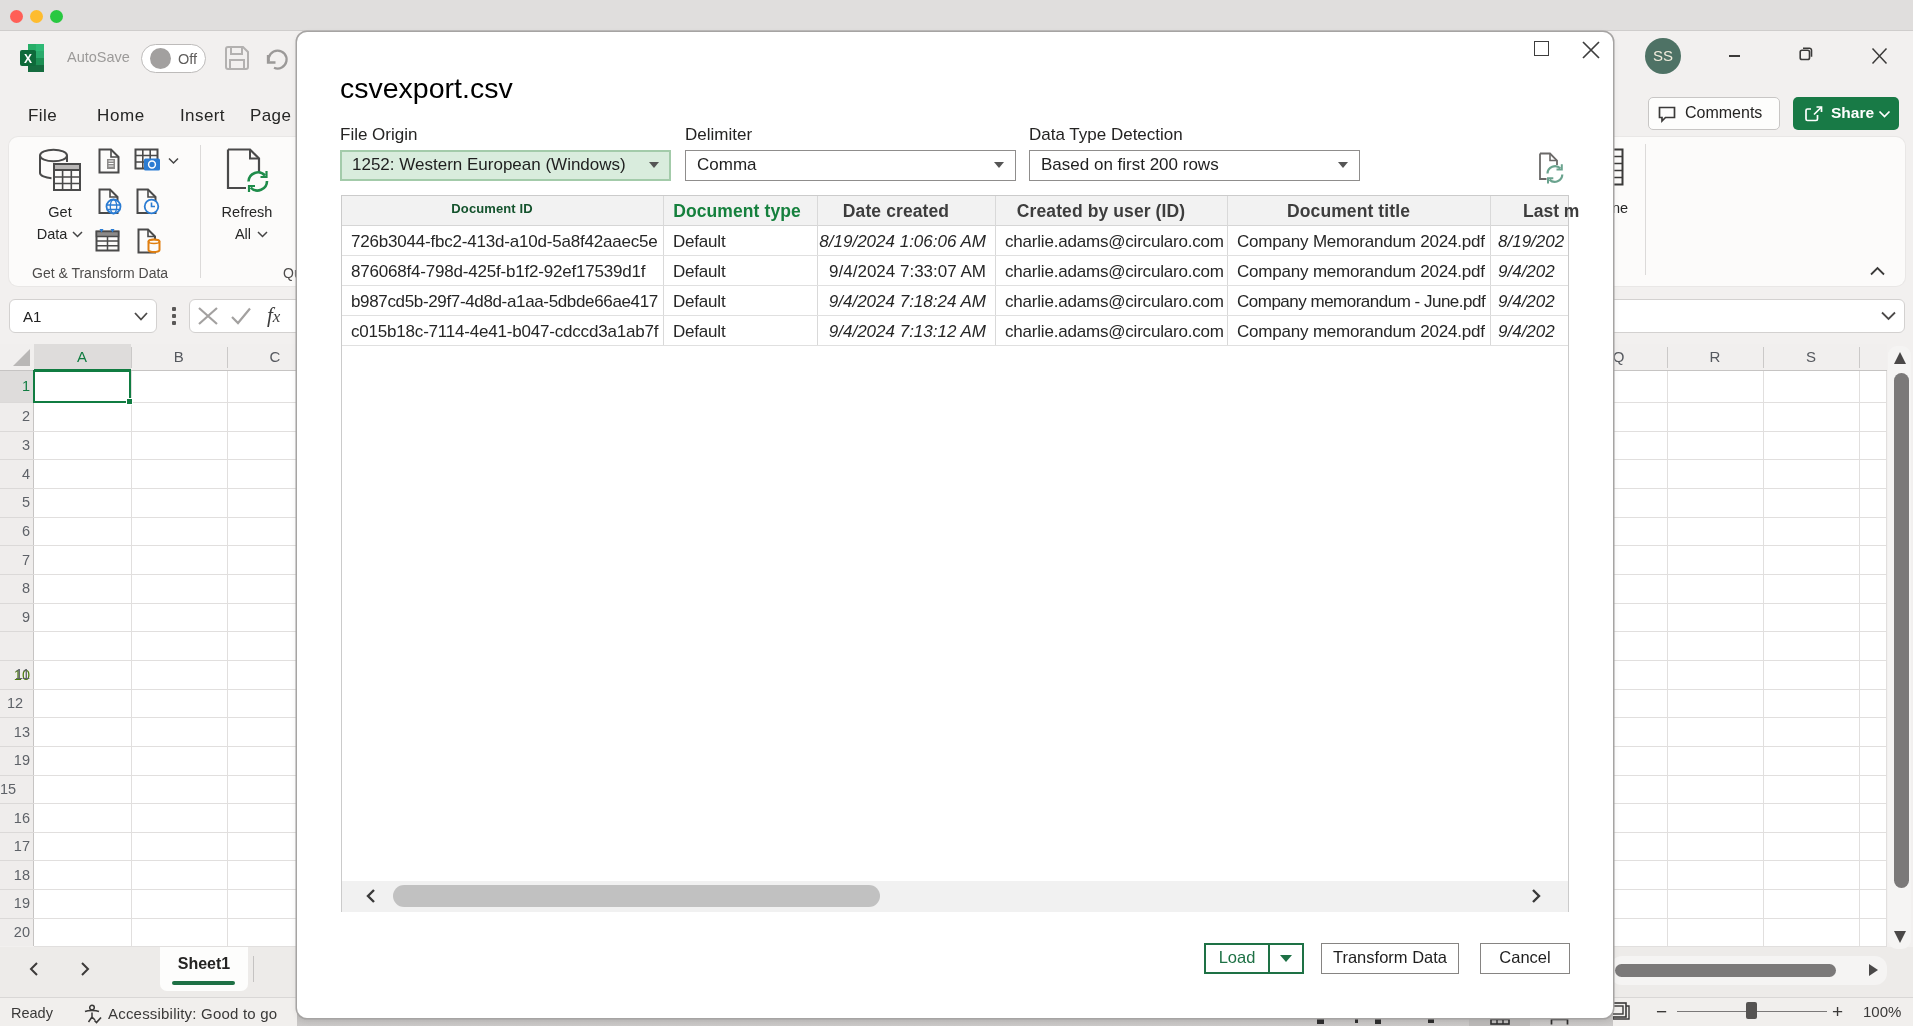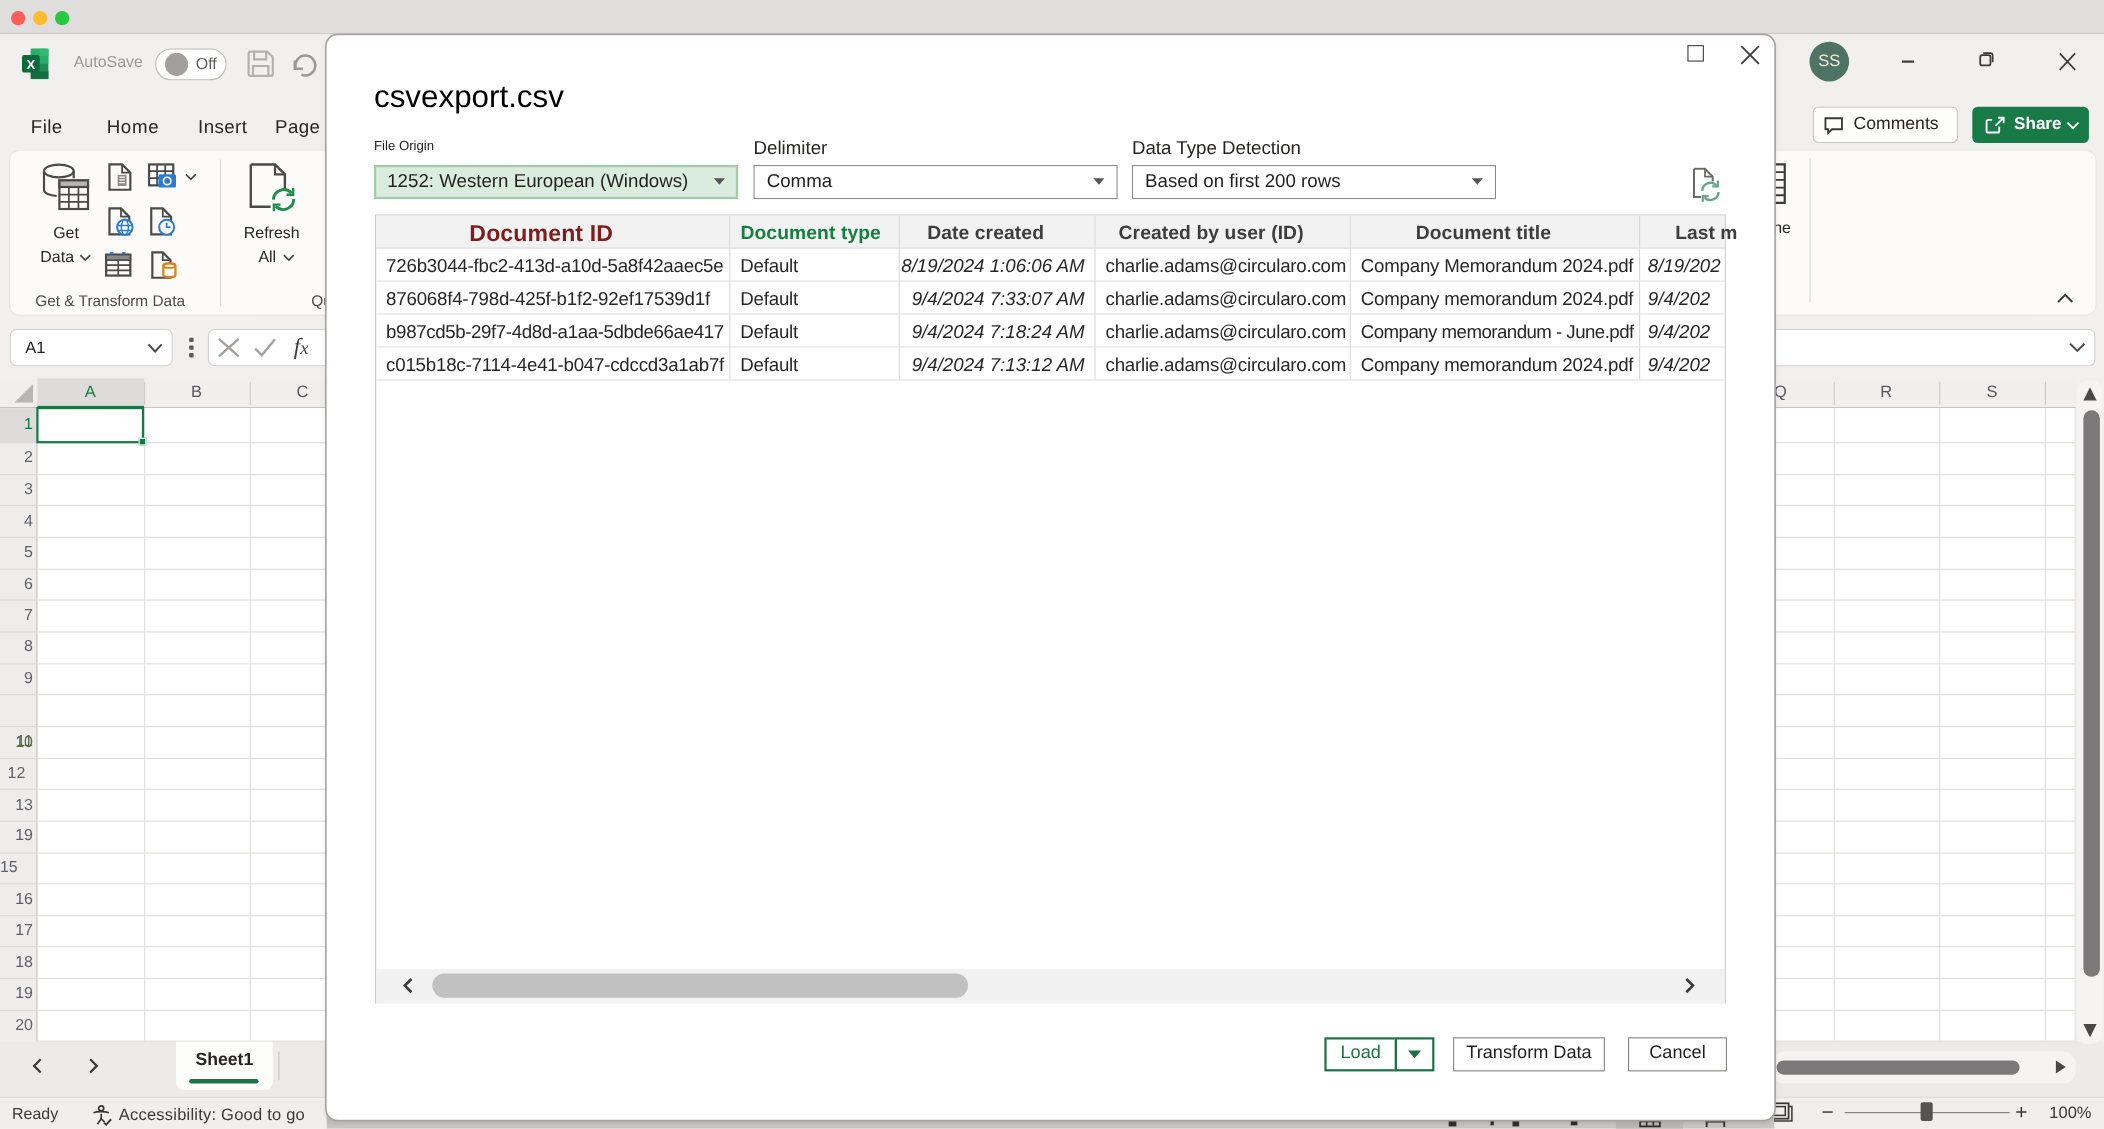--- a/index.html
+++ b/index.html
@@ -321,21 +321,21 @@
   </svg>
 <svg class="abs" style="left:1548px;top:1017.5px" width="23" height="8" viewBox="0 0 23 8">
     <path d="M3.5 6.5 V1.5 H19.5 V6.5" fill="none" stroke="#2f2f2f" stroke-width="1.7"></path>
   </svg>
 <div class="abs" style="left:297px;top:32px;width:1316px;height:985.5px;background:#fff;border-radius:10px;box-shadow:0 0 0 1.5px #a6a4a3, 0 2px 6px rgba(0,0,0,0.10)">
 <div class="abs" style="left:1237px;top:9px;width:15px;height:15px;border:1.8px solid #3d3d3d"></div>
 <svg class="abs" style="left:1284px;top:8px" width="20" height="20" viewBox="0 0 20 20">
       <path d="M2 2 L18 18 M18 2 L2 18" stroke="#3d3d3d" stroke-width="1.7"></path>
     </svg>
 <div class="abs" style="left:43px;top:40px;font-size:28.5px;color:#000000">csvexport.csv</div>
-<div class="abs" style="left:43px;top:93px;font-size:12px;color:#252423">File Origin</div>
+<div class="abs" style="left:43px;top:93px;font-size:17px;color:#252423">File Origin</div>
 <div class="abs" style="left:388px;top:93px;font-size:17px;color:#252423">Delimiter</div>
 <div class="abs" style="left:732px;top:93px;font-size:17px;color:#252423">Data Type Detection</div>
 <div class="abs" style="left:43px;top:117.5px;width:331px;height:31.5px;background:#d9ecdd;border:2px solid #a3cbaa"></div>
 <div class="abs" style="left:55px;top:123px;font-size:17px;color:#1f1f1f">1252: Western European (Windows)</div>
 <div class="abs" style="left:352px;top:130px;width:0;height:0;border-left:5px solid transparent;border-right:5px solid transparent;border-top:6.5px solid #555"></div>
 <div class="abs" style="left:388px;top:117.5px;width:331px;height:31.5px;background:#fff;border:1.5px solid #8f8d8c"></div>
 <div class="abs" style="left:400px;top:123px;font-size:17px;color:#1f1f1f">Comma</div>
 <div class="abs" style="left:697px;top:130px;width:0;height:0;border-left:5px solid transparent;border-right:5px solid transparent;border-top:6.5px solid #555"></div>
 <div class="abs" style="left:732px;top:117.5px;width:331px;height:31.5px;background:#fff;border:1.5px solid #8f8d8c"></div>
 <div class="abs" style="left:744px;top:123px;font-size:17px;color:#1f1f1f">Based on first 200 rows</div>
@@ -343,42 +343,42 @@
 <svg class="abs" style="left:1239px;top:120px" width="32" height="32" viewBox="0 0 32 32">
 <path d="M4 1.5 H14 L21 8.5 V13 M4 1.5 V27 H10.5" fill="none" stroke="#6b6968" stroke-width="1.8"></path>
 <path d="M14 1.5 V8.5 H21" fill="none" stroke="#6b6968" stroke-width="1.6"></path>
 <path d="M11.5 21.5 A 7.5 7.5 0 0 1 24.3 16.4" fill="none" stroke="#6aa38e" stroke-width="2.2"></path>
 <path d="M25.8 12.2 V17.5 H20.5" fill="none" stroke="#6aa38e" stroke-width="2"></path>
 <path d="M26.3 22.5 A 7.5 7.5 0 0 1 13.5 27.6" fill="none" stroke="#6aa38e" stroke-width="2.2"></path>
 <path d="M12 31.5 V26.3 H17.3" fill="none" stroke="#6aa38e" stroke-width="2"></path>
 </svg>
 <div class="abs" style="left:44px;top:163px;width:1228px;height:717px;border:1px solid #cbcbcb"></div>
 <div class="abs" style="left:45px;top:164px;width:1226px;height:29px;background:#f2f2f2"></div>
-<div class="abs" style="left:44px;top:169px;width:302px;text-align:center;font-size:21px;font-weight:bold;color:#7f1d1d;letter-spacing:0.1px">Document ID</div>
+<div class="abs" style="left:44px;top:169px;width:302px;text-align:center;font-size:13px;font-weight:bold;color:#14532d;letter-spacing:0.1px">Document ID</div>
 <div class="abs" style="left:366px;top:169px;width:148px;text-align:center;font-size:17.5px;font-weight:bold;color:#15803d;letter-spacing:0.1px">Document type</div>
 <div class="abs" style="left:520px;top:169px;width:158px;text-align:center;font-size:17.5px;font-weight:bold;color:#3d3d3d;letter-spacing:0.1px">Date created</div>
 <div class="abs" style="left:698px;top:169px;width:212px;text-align:center;font-size:17.5px;font-weight:bold;color:#3d3d3d;letter-spacing:0.1px">Created by user (ID)</div>
 <div class="abs" style="left:930px;top:169px;width:243px;text-align:center;font-size:17.5px;font-weight:bold;color:#3d3d3d;letter-spacing:0.1px">Document title</div>
 <div class="abs" style="left:1226px;top:169px;font-size:17.5px;font-weight:bold;color:#3d3d3d">Last m</div>
 <div class="abs" style="left:45px;top:193px;width:1226px;height:1px;background:#d6d6d6"></div>
 <div class="abs" style="left:366px;top:164px;width:1px;height:149px;background:#d9d9d9"></div>
 <div class="abs" style="left:520px;top:164px;width:1px;height:149px;background:#d9d9d9"></div>
 <div class="abs" style="left:698px;top:164px;width:1px;height:149px;background:#d9d9d9"></div>
 <div class="abs" style="left:930px;top:164px;width:1px;height:149px;background:#d9d9d9"></div>
 <div class="abs" style="left:1193px;top:164px;width:1px;height:149px;background:#d9d9d9"></div>
 <div class="abs" style="left:54px;top:200px;width:311px;overflow:hidden;white-space:nowrap;font-size:17px;color:#262626;letter-spacing:-0.2px">726b3044-fbc2-413d-a10d-5a8f42aaec5e</div>
 <div class="abs" style="left:376px;top:200px;width:143px;overflow:hidden;white-space:nowrap;font-size:17px;color:#262626;letter-spacing:-0.2px">Default</div>
 <div class="abs" style="left:520px;top:200px;width:169px;text-align:right;font-size:17px;font-style:italic;color:#262626">8/19/2024 1:06:06 AM</div>
 <div class="abs" style="left:708px;top:200px;width:221px;overflow:hidden;white-space:nowrap;font-size:17px;color:#262626;letter-spacing:-0.2px">charlie.adams@circularo.com</div>
 <div class="abs" style="left:940px;top:200px;width:252px;overflow:hidden;white-space:nowrap;font-size:17px;color:#262626;letter-spacing:-0.2px">Company Memorandum 2024.pdf</div>
 <div class="abs" style="left:1201px;top:200px;width:70px;overflow:hidden;font-size:17px;font-style:italic;color:#262626;white-space:nowrap">8/19/202</div>
 <div class="abs" style="left:45px;top:223px;width:1226px;height:1px;background:#e0e0e0"></div>
 <div class="abs" style="left:54px;top:230px;width:311px;overflow:hidden;white-space:nowrap;font-size:17px;color:#262626;letter-spacing:-0.2px">876068f4-798d-425f-b1f2-92ef17539d1f</div>
 <div class="abs" style="left:376px;top:230px;width:143px;overflow:hidden;white-space:nowrap;font-size:17px;color:#262626;letter-spacing:-0.2px">Default</div>
-<div class="abs" style="left:520px;top:230px;width:169px;text-align:right;font-size:17px;font-style:italic;color:#262626">9/4/2024 7:33:07 AM</div>
+<div class="abs" style="left:520px;top:230px;width:169px;text-align:right;font-size:17px;color:#262626">9/4/2024 7:33:07 AM</div>
 <div class="abs" style="left:708px;top:230px;width:221px;overflow:hidden;white-space:nowrap;font-size:17px;color:#262626;letter-spacing:-0.2px">charlie.adams@circularo.com</div>
 <div class="abs" style="left:940px;top:230px;width:252px;overflow:hidden;white-space:nowrap;font-size:17px;color:#262626;letter-spacing:-0.2px">Company memorandum 2024.pdf</div>
 <div class="abs" style="left:1201px;top:230px;width:70px;overflow:hidden;font-size:17px;font-style:italic;color:#262626;white-space:nowrap">9/4/202</div>
 <div class="abs" style="left:45px;top:253px;width:1226px;height:1px;background:#e0e0e0"></div>
 <div class="abs" style="left:54px;top:260px;width:311px;overflow:hidden;white-space:nowrap;font-size:17px;color:#262626;letter-spacing:-0.35px">b987cd5b-29f7-4d8d-a1aa-5dbde66ae417</div>
 <div class="abs" style="left:376px;top:260px;width:143px;overflow:hidden;white-space:nowrap;font-size:17px;color:#262626;letter-spacing:-0.2px">Default</div>
 <div class="abs" style="left:520px;top:260px;width:169px;text-align:right;font-size:17px;font-style:italic;color:#262626">9/4/2024 7:18:24 AM</div>
 <div class="abs" style="left:708px;top:260px;width:221px;overflow:hidden;white-space:nowrap;font-size:17px;color:#262626;letter-spacing:-0.2px">charlie.adams@circularo.com</div>
 <div class="abs" style="left:940px;top:260px;width:252px;overflow:hidden;white-space:nowrap;font-size:17px;color:#262626;letter-spacing:-0.5px">Company memorandum - June.pdf</div>
 <div class="abs" style="left:1201px;top:260px;width:70px;overflow:hidden;font-size:17px;font-style:italic;color:#262626;white-space:nowrap">9/4/202</div>

